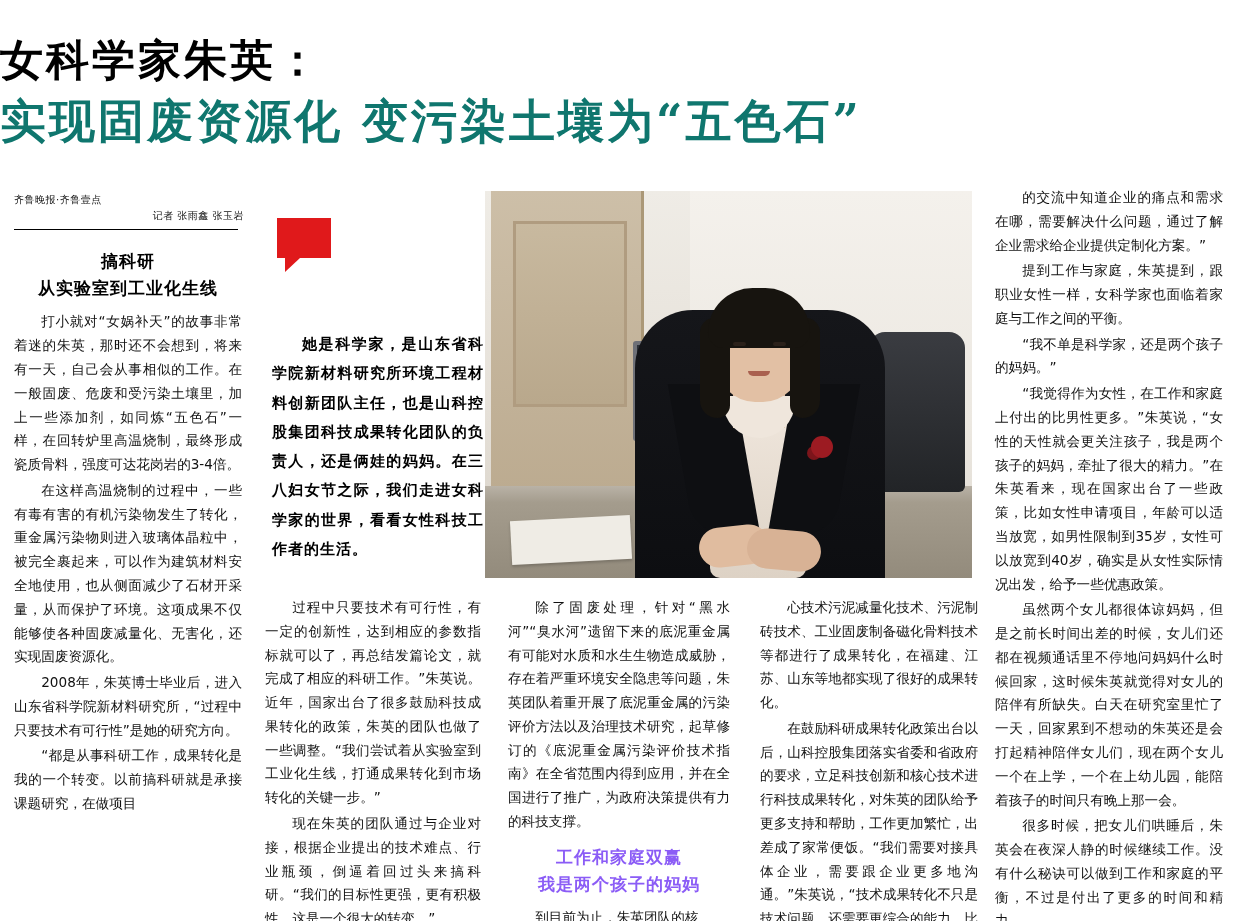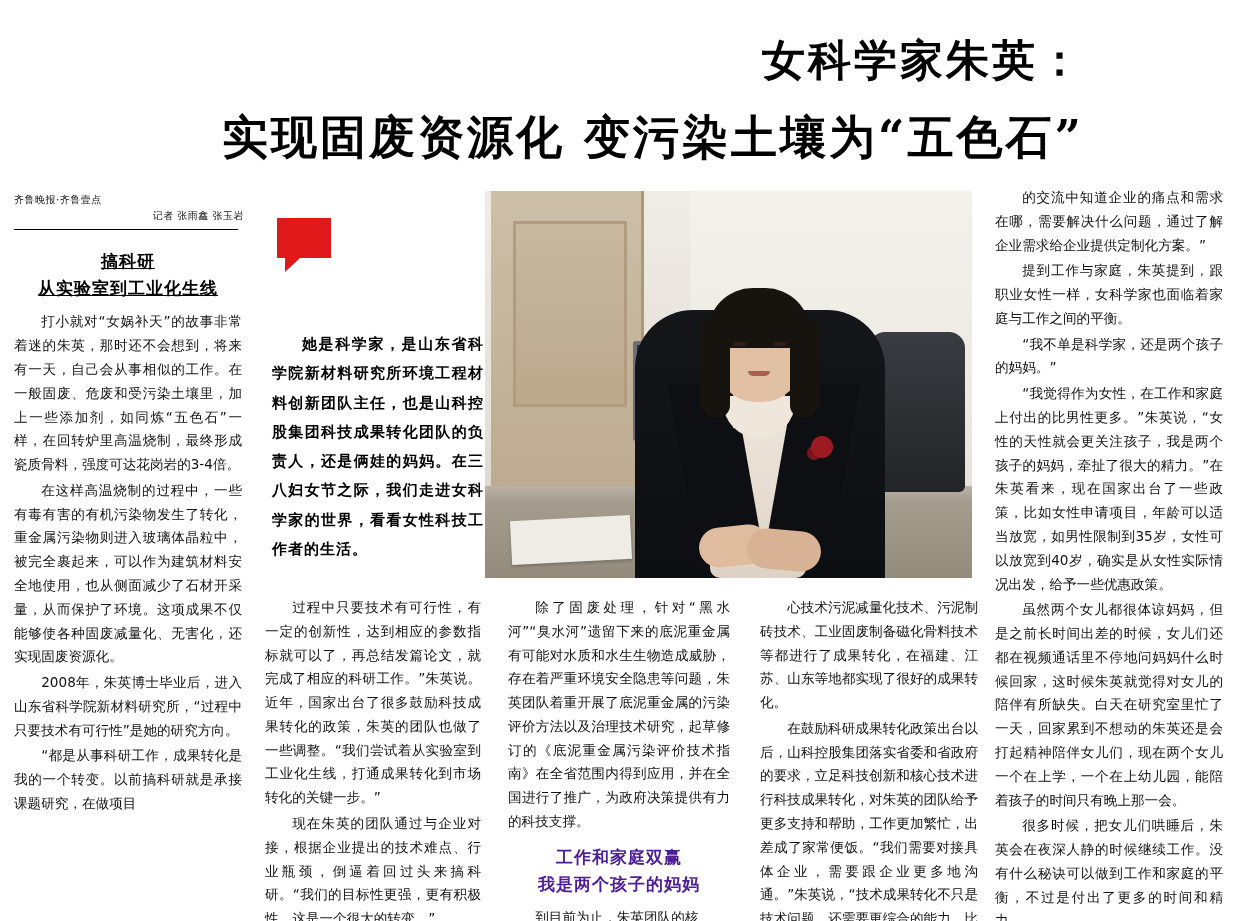--- a/index.html
+++ b/index.html
@@ -20,38 +20,38 @@
     height: 921px;
     background: #fff;
   }
 
   
   .headline {
     position: absolute;
     left: 0;
     top: 34px;
     width: 1084px;
-    text-align: right;
+    text-align: left;
   }
   .headline .line1 {
     font-family: "DejaVu Serif", "Liberation Serif", serif;
     font-weight: bold;
     font-size: 43px;
     letter-spacing: 3px;
     line-height: 1.25;
     color: #000;
   }
   .headline .line2 {
     font-family: "DejaVu Serif", "Liberation Serif", serif;
     font-weight: bold;
     font-size: 46px;
     letter-spacing: 3px;
     line-height: 1.3;
-    color: #000000;
-    margin-top: 20px;
+    color: #0f766e;
+    margin-top: 4px;
   }
 
   
   .byline {
     position: absolute;
     left: 14px;
     top: 192px;
     width: 230px;
     font-size: 10px;
     line-height: 1.55;
@@ -74,21 +74,20 @@
   }
   .subhead {
     text-align: center;
     font-family: "DejaVu Serif", "Liberation Serif", serif;
     font-weight: bold;
     font-size: 17px;
     line-height: 1.6;
     letter-spacing: 1px;
     color: #000;
     margin-bottom: 8px;
-    text-decoration: underline;
   }
   .body-text p {
     margin: 0 0 2px 0;
     font-size: 13.6px;
     line-height: 1.75;
     text-align: justify;
     text-justify: inter-ideograph;
     text-indent: 2em;
     color: #111;
   }
@@ -276,21 +275,21 @@
     top: 186px;
     width: 228px;
   }
   .subhead2 {
     text-align: center;
     font-family: "DejaVu Serif", "Liberation Serif", serif;
     font-weight: bold;
     font-size: 17px;
     line-height: 1.6;
     letter-spacing: 1px;
-    color: #4c1d95;
+    color: #8b5cf6;
     margin: 10px 0 8px 0;
   }
 </style>
 </head>
 <body>
 
 <div class="page">
 
   <div class="headline">
     <div class="line1">女科学家朱英：</div>

